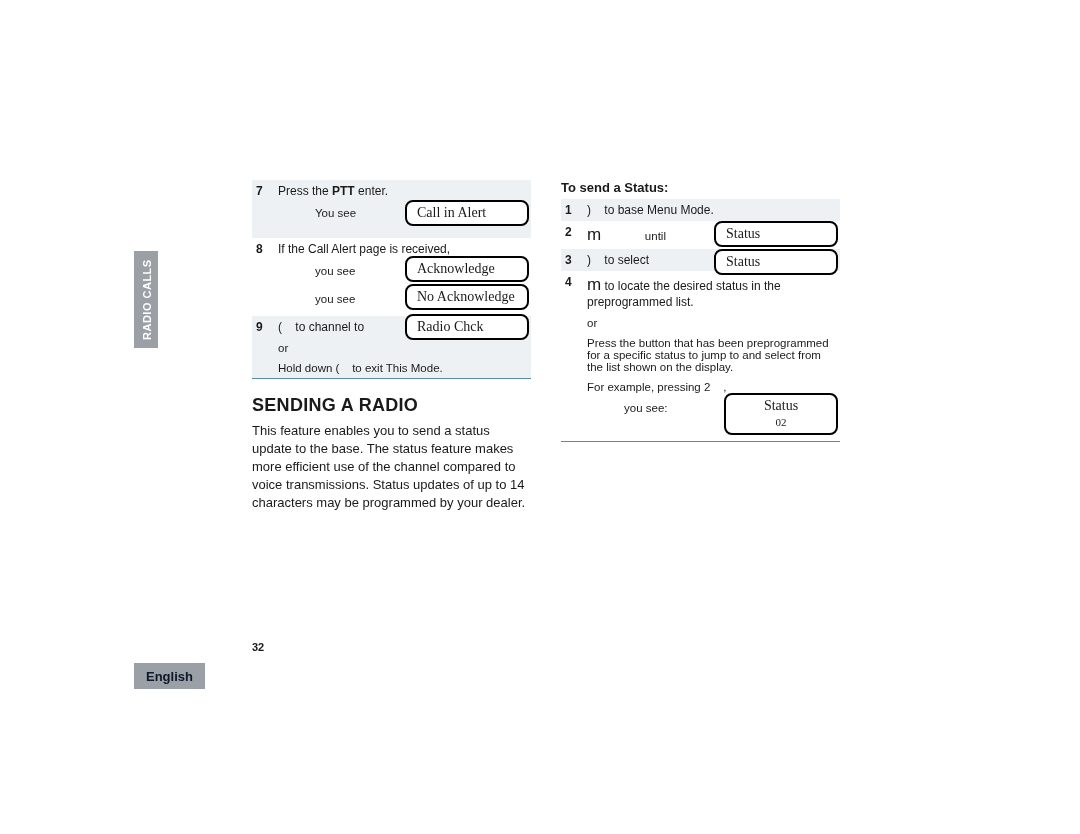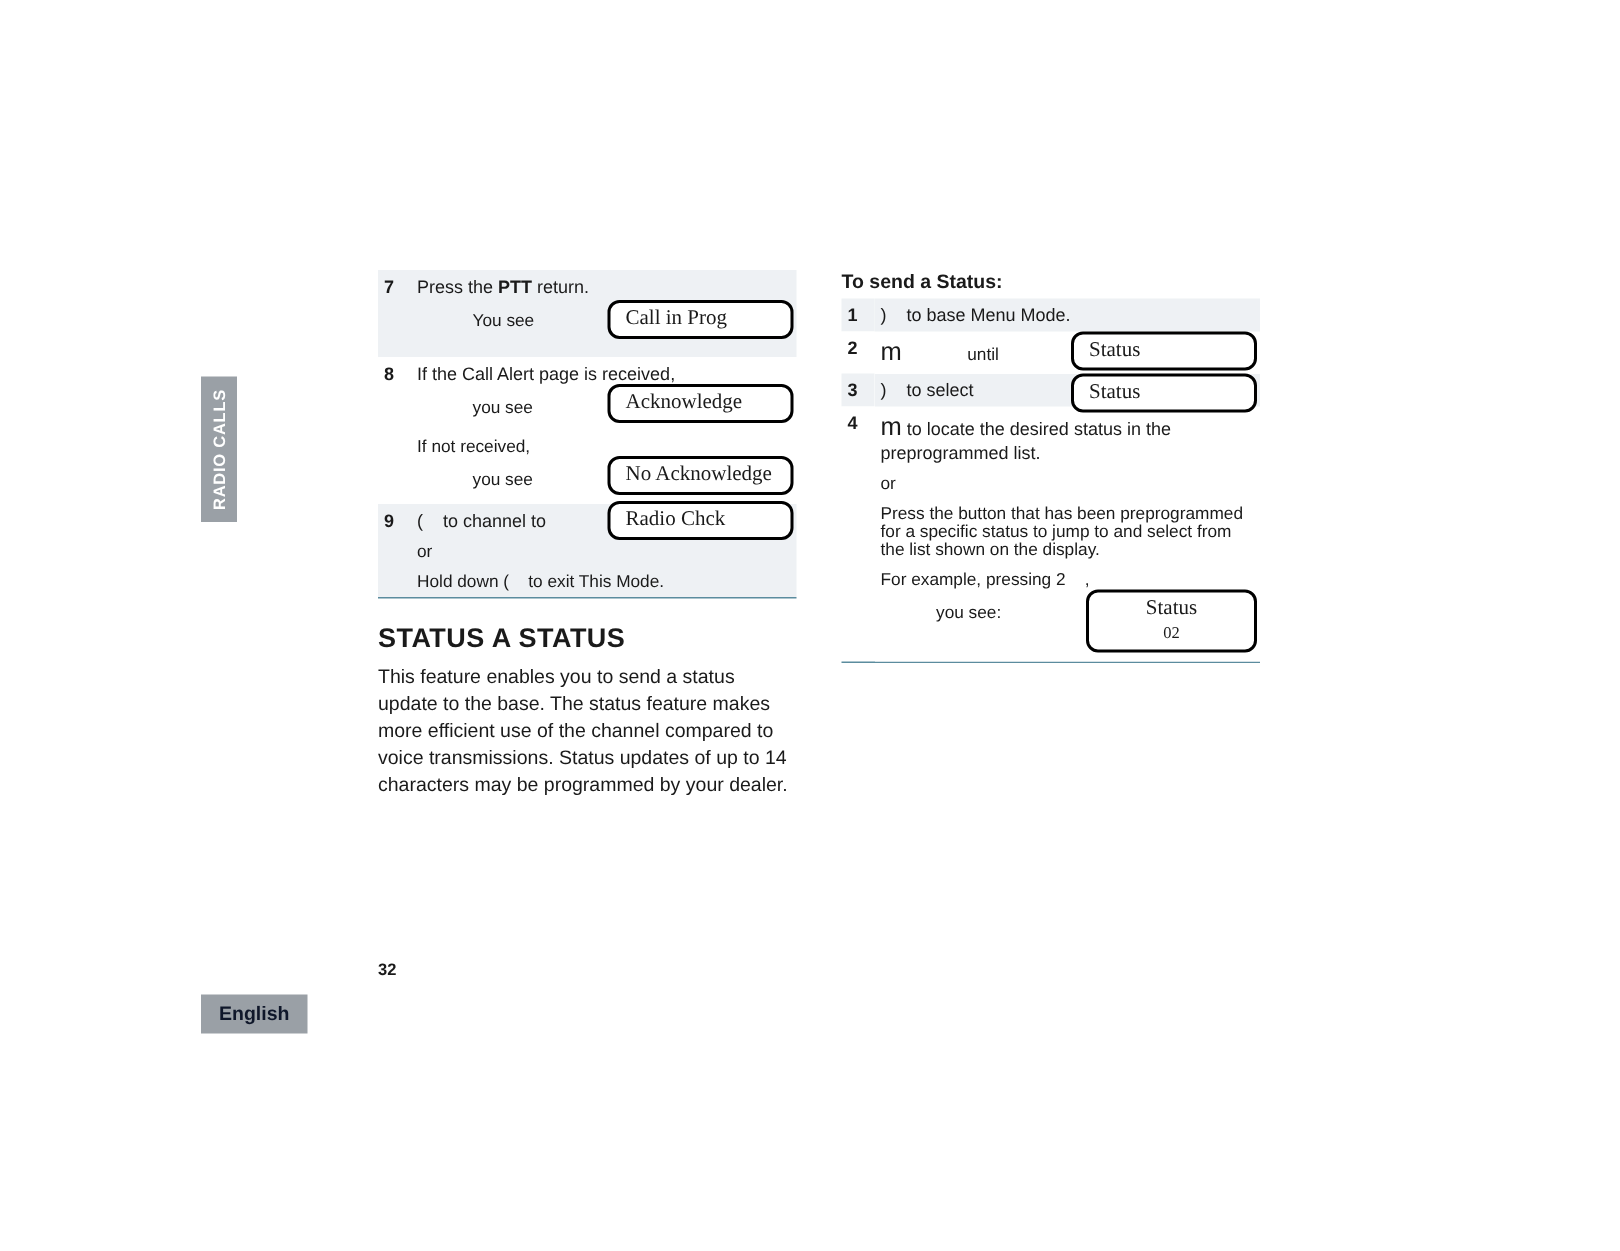--- a/index.html
+++ b/index.html
@@ -41,47 +41,43 @@
   </div>
   <div class="pagenum">32</div>
 
   <div class="content">
 
     <div class="col">
       <table class="steps">
         <tbody>
             <tr class="shade">
           <td class="num">7</td>
-          <td><span>Press the </span><b>PTT</b><span> return.</span></td>
+          <td><span>Press the </span><b>PTT</b><span> enter.</span></td>
         </tr>
         <tr class="shade">
           <td></td>
           <td style="position:relative;padding-bottom:18px;">
             <span class="small">You see</span>
             <span class="lcd" style="position:absolute;right:2px;top:-2px;">
-              <span class="l1">Call in Prog</span>
+              <span class="l1">Call in Alert</span>
             </span>
           </td>
         </tr>
         <tr class="plain">
           <td class="num">8</td>
           <td>If the Call Alert page is received,</td>
         </tr>
         <tr class="plain">
           <td></td>
           <td style="position:relative;padding-bottom:10px;">
             <span class="small">you see</span>
             <span class="lcd" style="position:absolute;right:2px;top:-4px;">
               <span class="l1">Acknowledge</span>
             </span>
           </td>
-        </tr>
-        <tr class="plain">
-          <td></td>
-              <td class="small">If not received,</td>
         </tr>
         <tr class="plain">
           <td></td>
           <td style="position:relative;padding-bottom:10px;">
             <span class="small">you see</span>
             <span class="lcd" style="position:absolute;right:2px;top:-4px;">
               <span class="l1">No Acknowledge</span>
             </span>
           </td>
         </tr>
@@ -104,21 +100,21 @@
           <td class="small">
             <span>Hold down </span><span class="icon">(</span>&nbsp;&nbsp;&nbsp;<span> to exit This Mode.</span>
           </td>
         </tr>
         <tr class="divider">
               <td colspan="2"></td>
             </tr>
       </tbody>
         </table>
 
-      <div class="heading">STATUS A STATUS</div>
+      <div class="heading">SENDING A RADIO</div>
       <div class="body">This feature enables you to send a status update to the base. The status feature makes more efficient use of the channel compared to voice transmissions. Status updates of up to 14 characters may be programmed by your dealer.</div>
     </div>
 
     <div class="col">
       <div class="lead">To send a Status:</div>
       <table class="steps">
         <tbody>
             <tr class="shade">
           <td class="num">1</td>
           <td>

